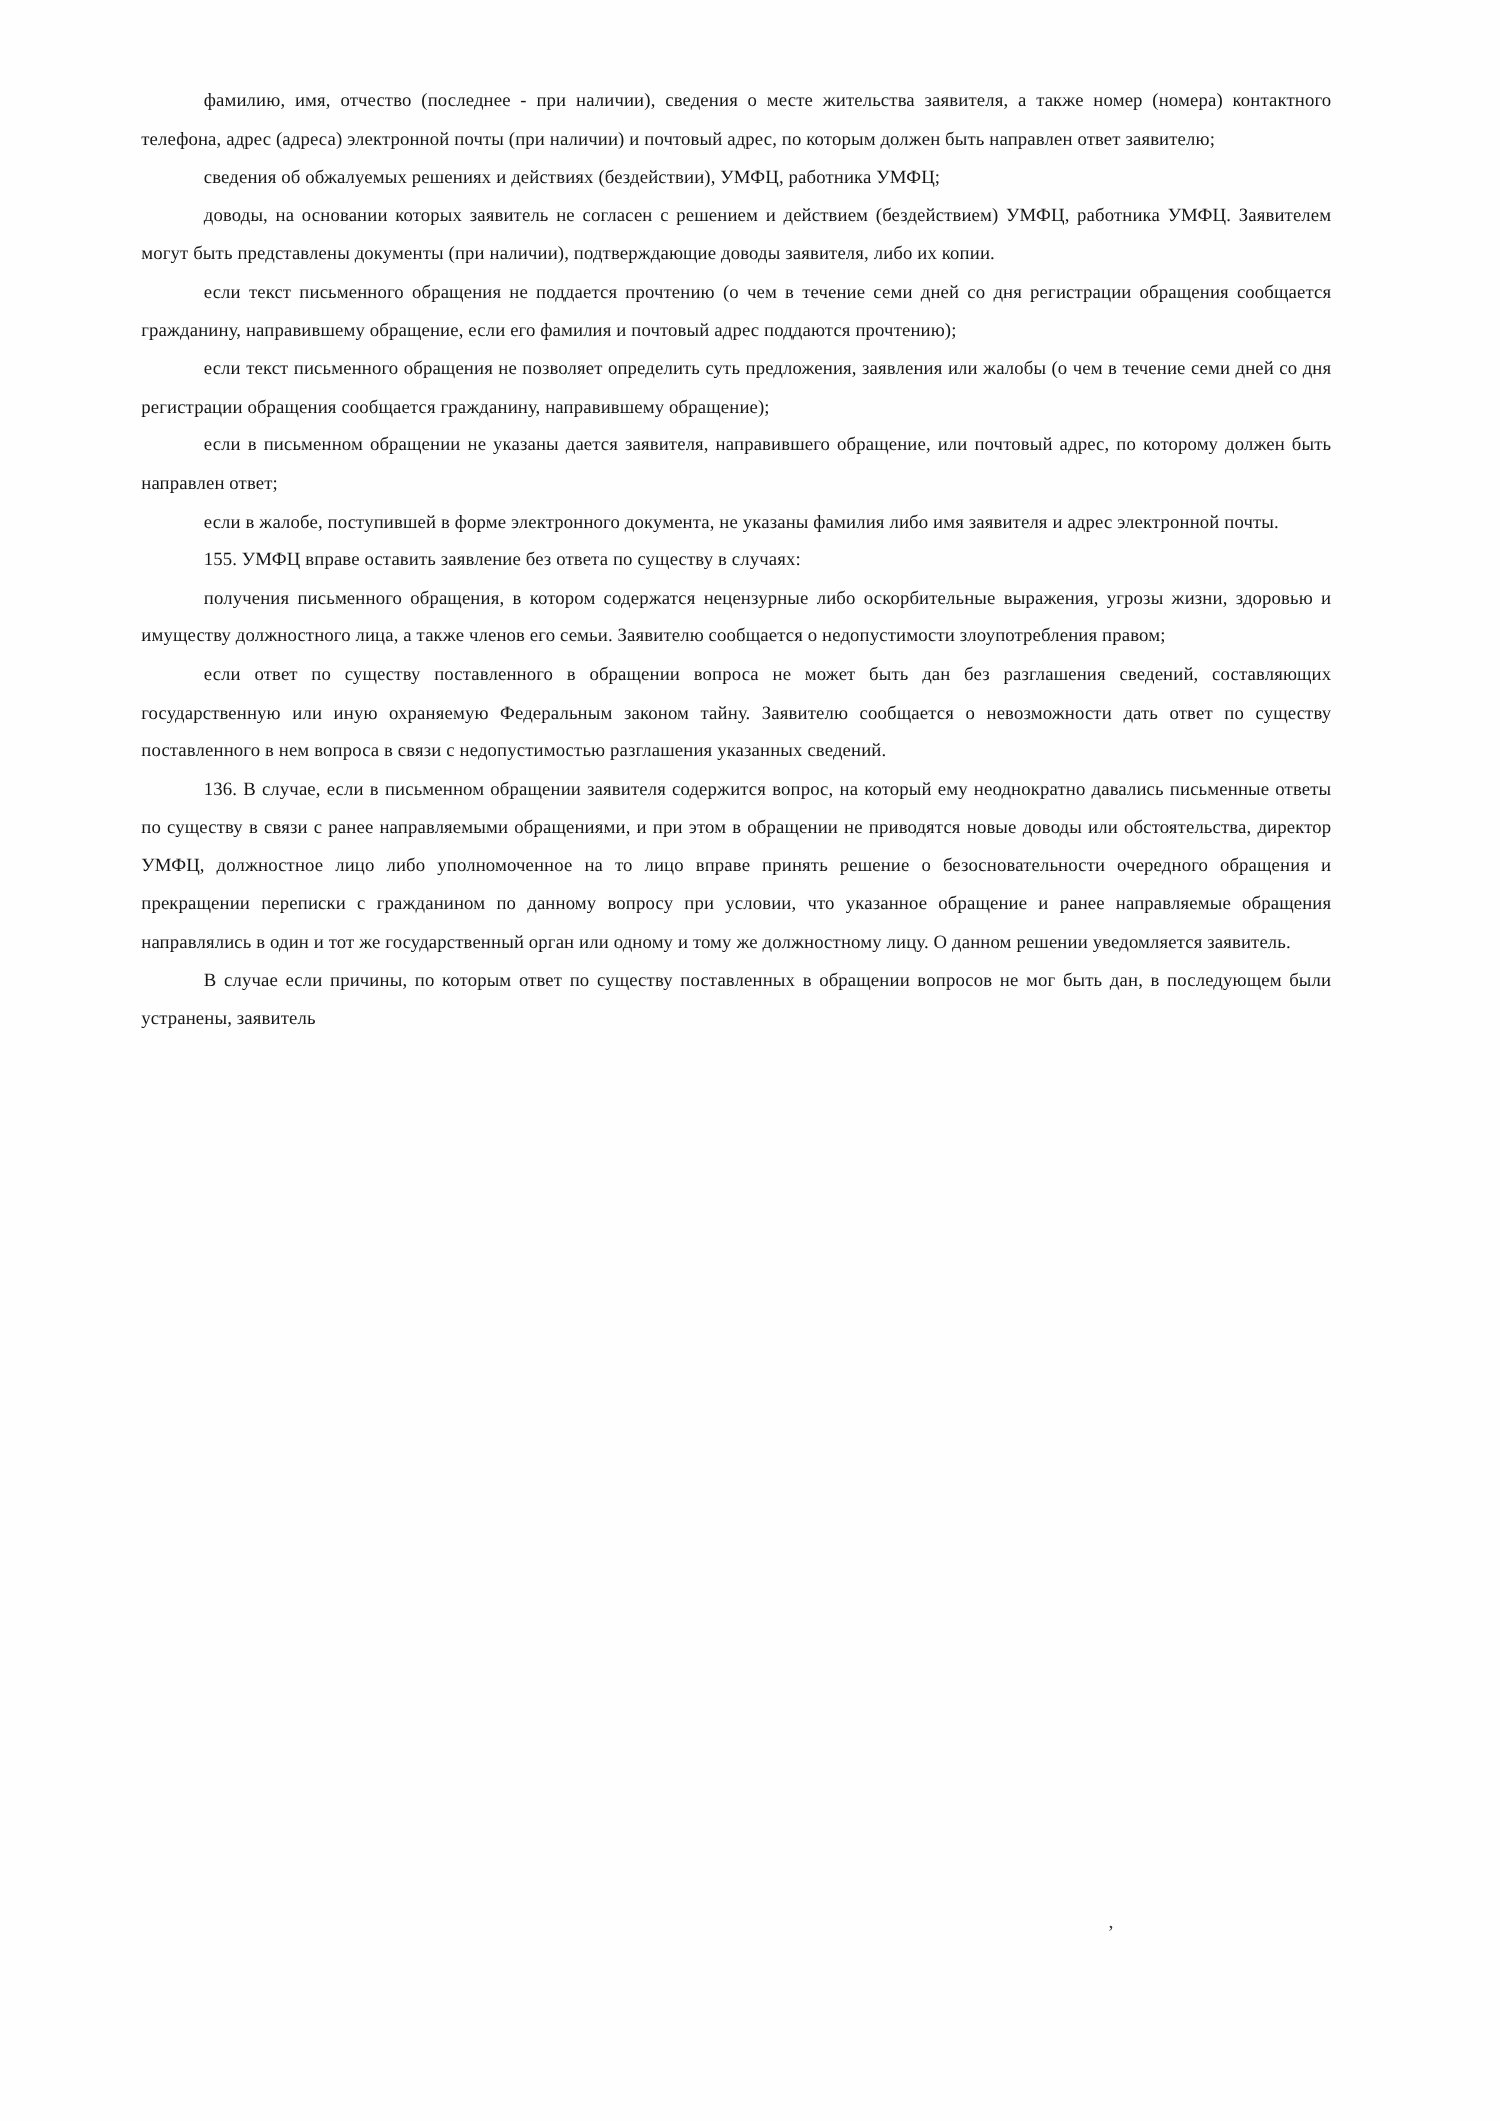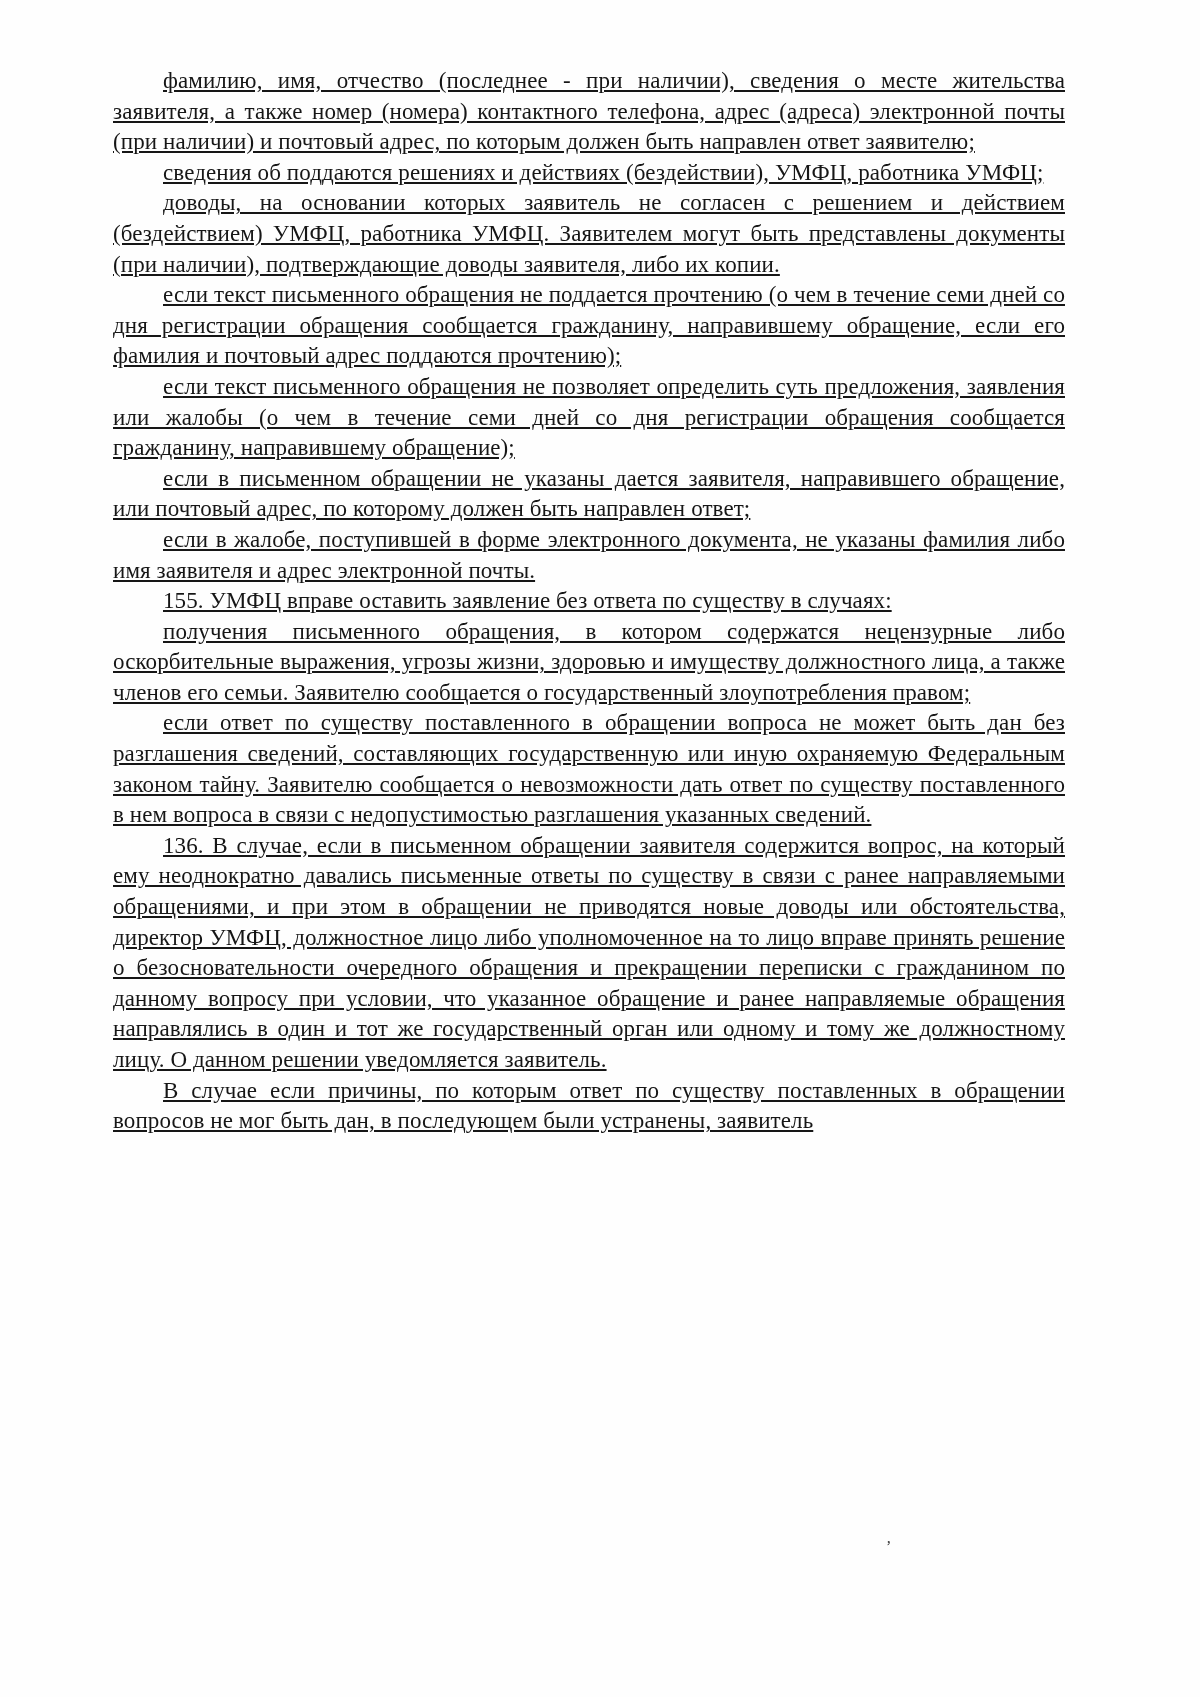--- a/index.html
+++ b/index.html
@@ -19,47 +19,46 @@
   }
   .text-block {
     position: absolute;
     left: 113px;
     top: 66px;
     width: 952px;
   }
   .text-block p {
     margin: 0;
     padding: 0;
-    font-size: 23px;
+    font-size: 15px;
     line-height: 30.6px;
     text-align: justify;
     text-indent: 50px;
     letter-spacing: 0.1px;
-    text-decoration: underline;
   }
   .scan-artifact {
     position: absolute;
     left: 886px;
     top: 1538px;
     font-size: 16px;
     color: #3a3a3a;
   }
 </style>
 </head>
 <body>
 
 <div class="scan-page">
   <div class="text-block">
     <p>фамилию, имя, отчество (последнее - при наличии), сведения о месте жительства заявителя, а также номер (номера) контактного телефона, адрес (адреса) электронной почты (при наличии) и почтовый адрес, по которым должен быть направлен ответ заявителю;</p>
-    <p>сведения об поддаются решениях и действиях (бездействии), УМФЦ, работника УМФЦ;</p>
+    <p>сведения об обжалуемых решениях и действиях (бездействии), УМФЦ, работника УМФЦ;</p>
     <p>доводы, на основании которых заявитель не согласен с решением и действием (бездействием) УМФЦ, работника УМФЦ. Заявителем могут быть представлены документы (при наличии), подтверждающие доводы заявителя, либо их копии.</p>
     <p>если текст письменного обращения не поддается прочтению (о чем в течение семи дней со дня регистрации обращения сообщается гражданину, направившему обращение, если его фамилия и почтовый адрес поддаются прочтению);</p>
     <p>если текст письменного обращения не позволяет определить суть предложения, заявления или жалобы (о чем в течение семи дней со дня регистрации обращения сообщается гражданину, направившему обращение);</p>
     <p>если в письменном обращении не указаны дается заявителя, направившего обращение, или почтовый адрес, по которому должен быть направлен ответ;</p>
     <p>если в жалобе, поступившей в форме электронного документа, не указаны фамилия либо имя заявителя и адрес электронной почты.</p>
     <p>155. УМФЦ вправе оставить заявление без ответа по существу в случаях:</p>
-    <p>получения письменного обращения, в котором содержатся нецензурные либо оскорбительные выражения, угрозы жизни, здоровью и имуществу должностного лица, а также членов его семьи. Заявителю сообщается о государственный злоупотребления правом;</p>
+    <p>получения письменного обращения, в котором содержатся нецензурные либо оскорбительные выражения, угрозы жизни, здоровью и имуществу должностного лица, а также членов его семьи. Заявителю сообщается о недопустимости злоупотребления правом;</p>
     <p>если ответ по существу поставленного в обращении вопроса не может быть дан без разглашения сведений, составляющих государственную или иную охраняемую Федеральным законом тайну. Заявителю сообщается о невозможности дать ответ по существу поставленного в нем вопроса в связи с недопустимостью разглашения указанных сведений.</p>
     <p>136. В случае, если в письменном обращении заявителя содержится вопрос, на который ему неоднократно давались письменные ответы по существу в связи с ранее направляемыми обращениями, и при этом в обращении не приводятся новые доводы или обстоятельства, директор УМФЦ, должностное лицо либо уполномоченное на то лицо вправе принять решение о безосновательности очередного обращения и прекращении переписки с гражданином по данному вопросу при условии, что указанное обращение и ранее направляемые обращения направлялись в один и тот же государственный орган или одному и тому же должностному лицу. О данном решении уведомляется заявитель.</p>
     <p>В случае если причины, по которым ответ по существу поставленных в обращении вопросов не мог быть дан, в последующем были устранены, заявитель</p>
   </div>
   <span class="scan-artifact">’</span>
 </div>
 
 </body></html>

